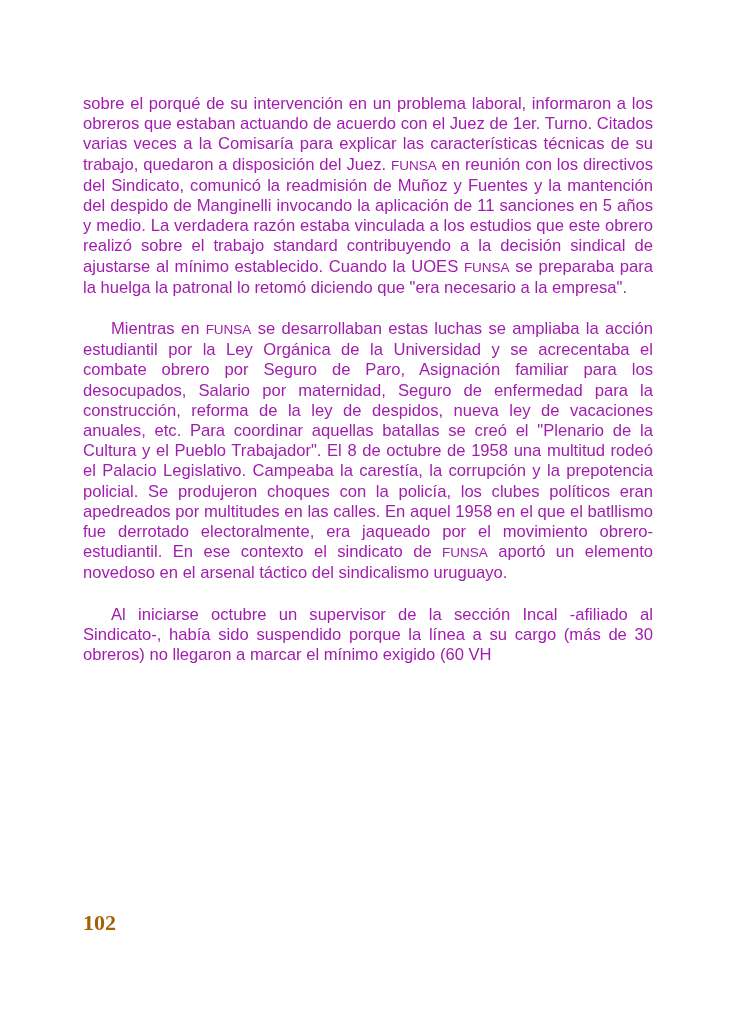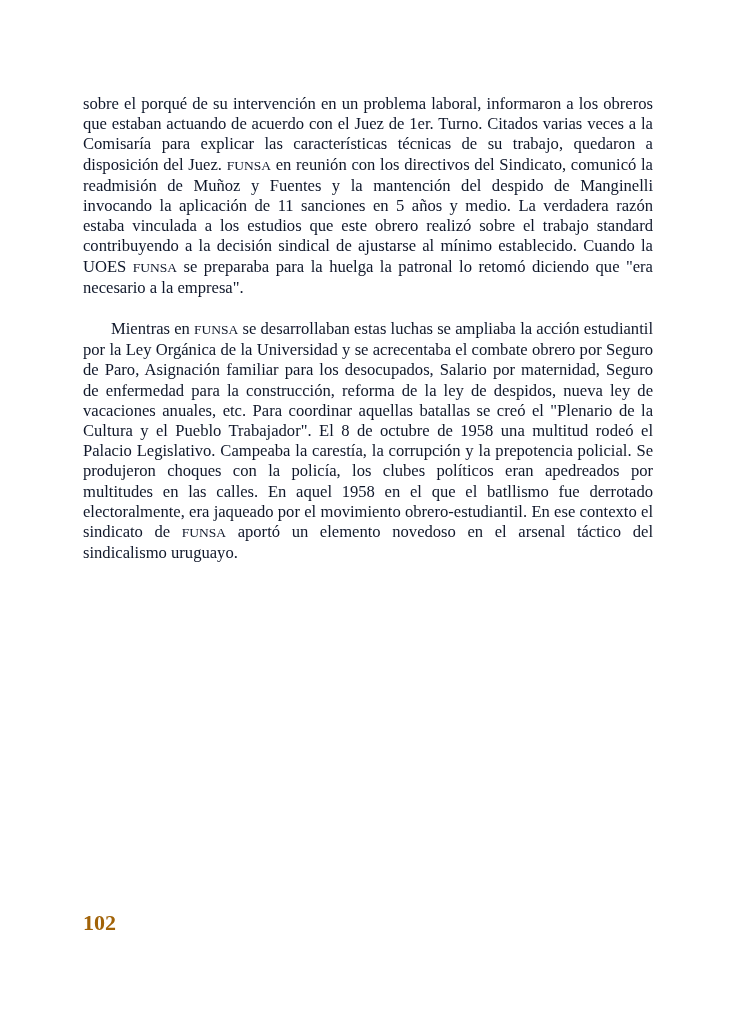--- a/index.html
+++ b/index.html
@@ -1,20 +1,20 @@
 <!DOCTYPE html>
 <html><head>
 <meta charset="utf-8">
 <style>
   html, body { margin: 0; padding: 0; background: #ffffff; }
   body { width: 735px; height: 1029px; position: relative; overflow: hidden; }
   .page {
     position: absolute; left: 83px; top: 94px; width: 570px;
-    font-family: Liberation Serif, serif;
-    font-size: 16.6px; line-height: 20.2px; color: #0f172a;
+    font-family: Liberation Sans, sans-serif;
+    font-size: 16.6px; line-height: 20.2px; color: #a21caf;
     text-align: justify;
   }
   .para { margin: 0; }
   .para.indent { text-indent: 28px; }
   .gap { height: 21px; }
   .sc { font-size: 13.5px; }
   .pagenum {
     position: absolute; left: 83px; top: 910px;
     font-family: "Liberation Serif", serif; font-weight: bold;
     font-size: 22px; color: #a16207;
@@ -25,15 +25,18 @@
 
 <div class="page">
   <p class="para">
     <span>sobre el porqué de su intervención en un problema laboral, informaron a los obreros que estaban actuando de acuerdo con el Juez de 1er. Turno. Citados varias veces a la Comisaría para explicar las características técnicas de su trabajo, quedaron a disposición del Juez. </span><span class="sc">FUNSA</span><span> en reunión con los directivos del Sindicato, comunicó la readmisión de Muñoz y Fuentes y la mantención del despido de Manginelli invocando la aplicación de 11 sanciones en 5 años y medio. La verdadera razón estaba vinculada a los estudios que este obrero realizó sobre el trabajo standard contribuyendo a la decisión sindical de ajustarse al mínimo establecido. Cuando la UOES </span><span class="sc">FUNSA</span><span> se preparaba para la huelga la patronal lo retomó diciendo que "era necesario a la empresa".</span>
   </p>
   <div class="gap"></div>
   <p class="para indent">
     <span>Mientras en </span><span class="sc">FUNSA</span><span> se desarrollaban estas luchas se ampliaba la acción estudiantil por la Ley Orgánica de la Universidad y se acrecentaba el combate obrero por Seguro de Paro, Asignación familiar para los desocupados, Salario por maternidad, Seguro de enfermedad para la construcción, reforma de la ley de despidos, nueva ley de vacaciones anuales, etc. Para coordinar aquellas batallas se creó el "Plenario de la Cultura y el Pueblo Trabajador". El 8 de octubre de 1958 una multitud rodeó el Palacio Legislativo. Campeaba la carestía, la corrupción y la prepotencia policial. Se produjeron choques con la policía, los clubes políticos eran apedreados por multitudes en las calles. En aquel 1958 en el que el batllismo fue derrotado electoralmente, era jaqueado por el movimiento obrero-estudiantil. En ese contexto el sindicato de </span><span class="sc">FUNSA</span><span> aportó un elemento novedoso en el arsenal táctico del sindicalismo uruguayo.</span>
   </p>
   <div class="gap"></div>
+  <p class="para indent">
+    <span>Al iniciarse octubre un supervisor de la sección Incal -afiliado al Sindicato-, había sido suspendido porque la línea a su cargo (más de 30 obreros) no llegaron a marcar el mínimo exigido (60 VH</span>
+  </p>
 </div>
 
 <div class="pagenum">102</div>
 
 </body></html>

